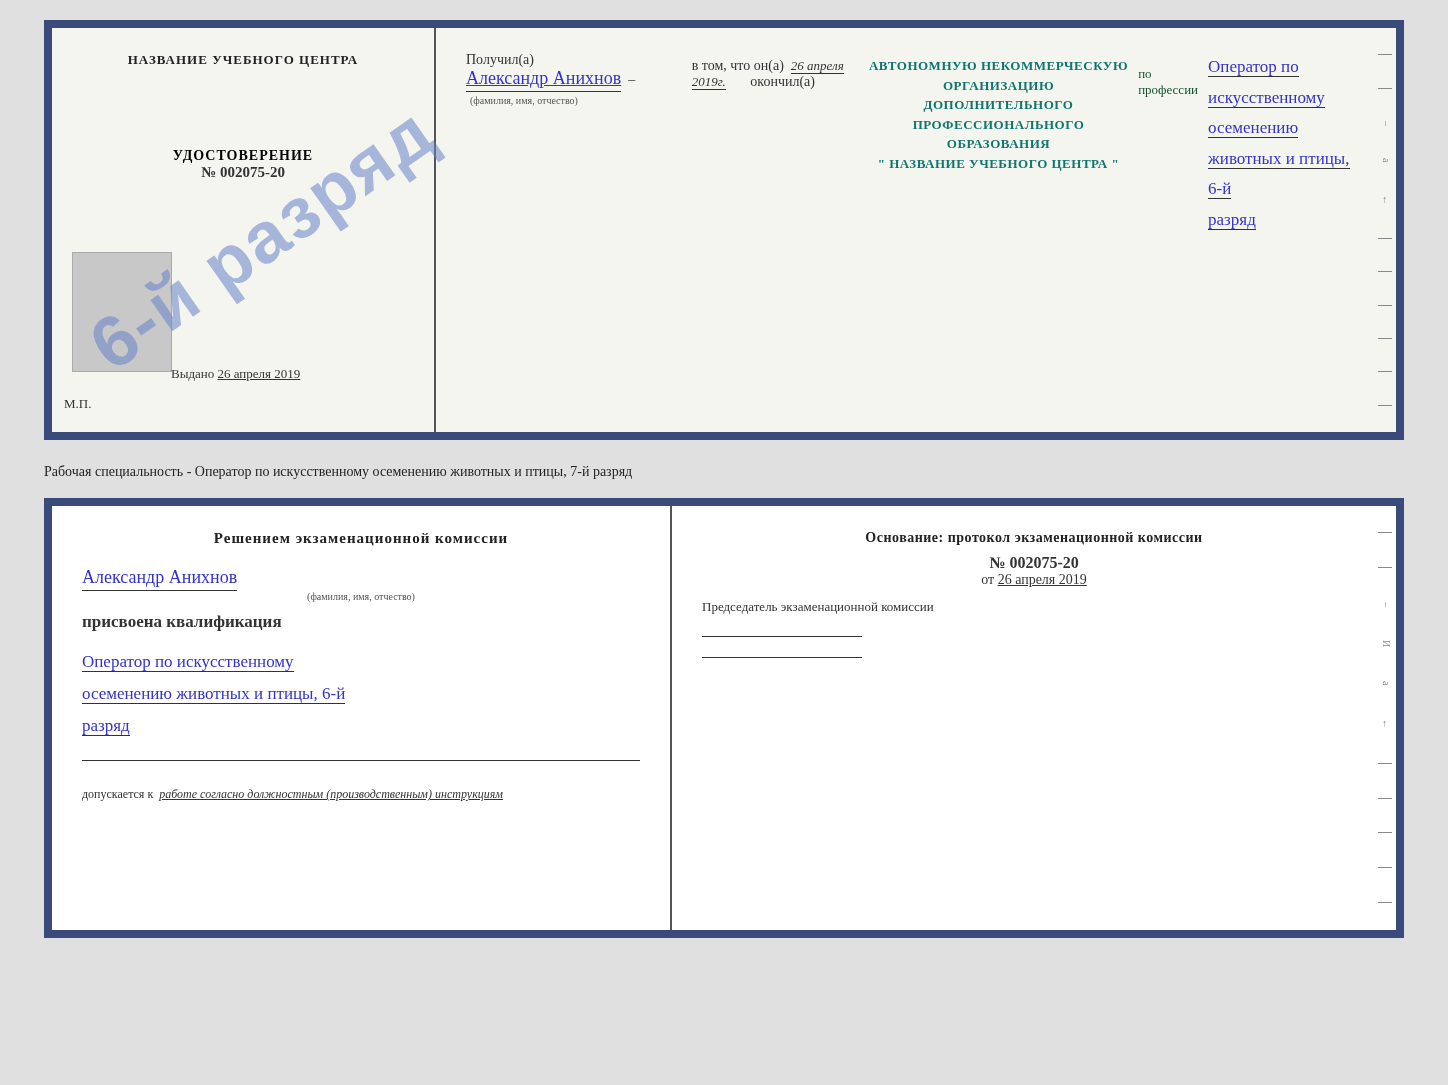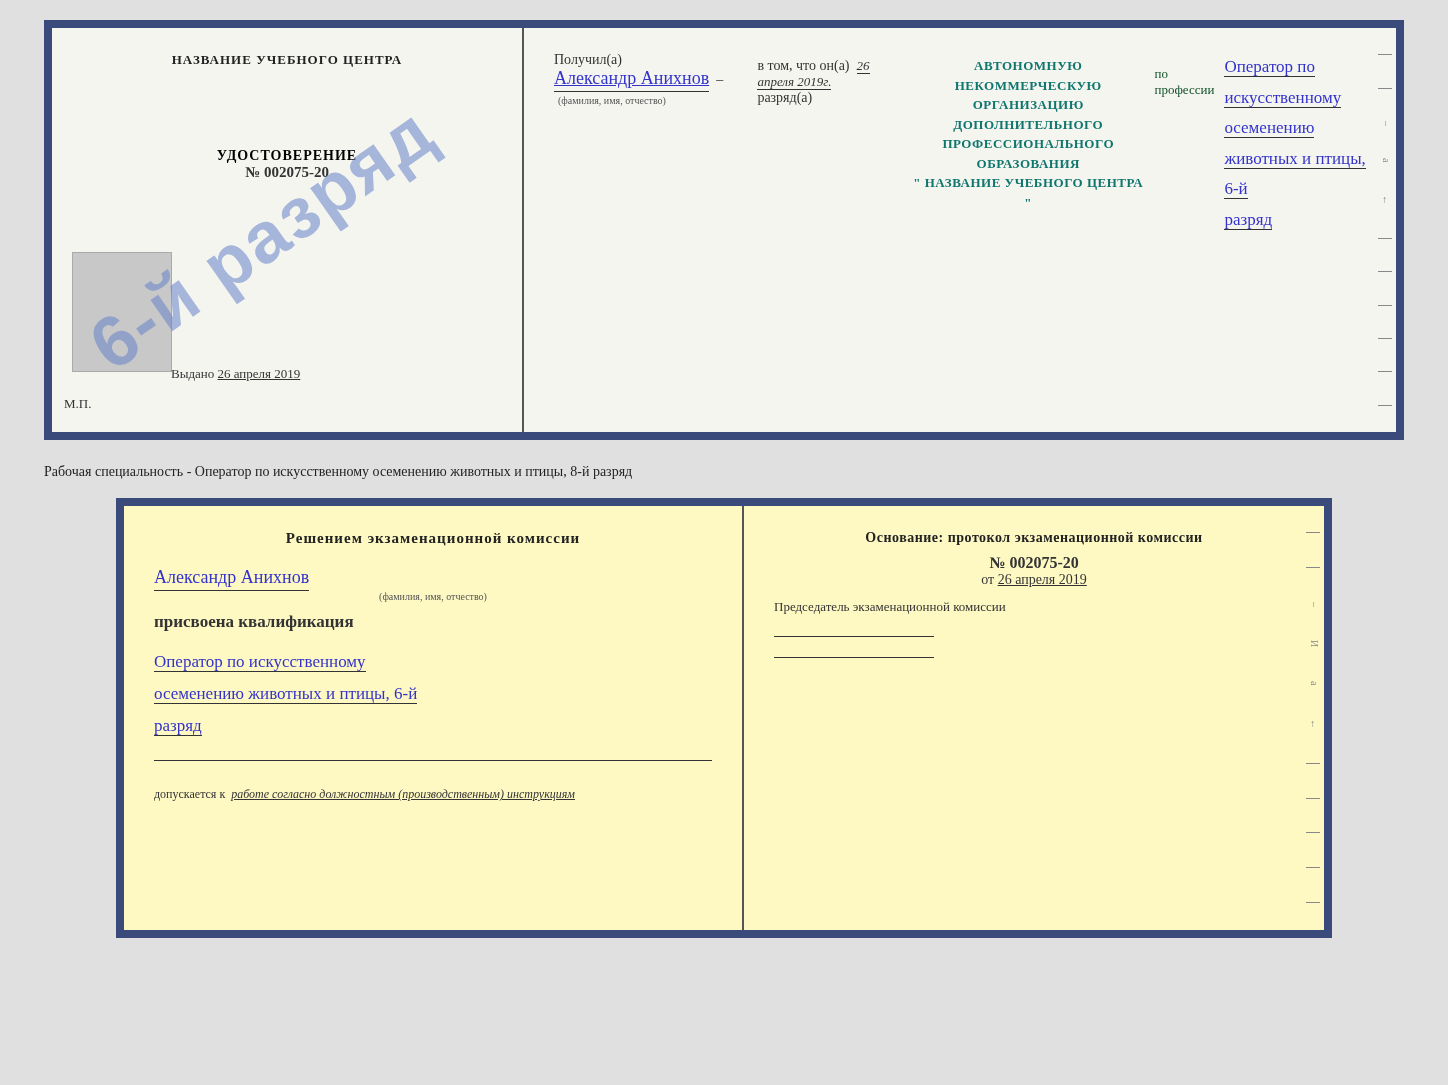--- a/index.html
+++ b/index.html
@@ -20,21 +20,21 @@
       display: flex;
       width: 1360px;
       height: 420px;
       background: #f5f5f0;
       border: 8px solid #3a4a7a;
       position: relative;
       overflow: hidden;
     }
 
     .cert-left {
-      width: 472px;
+      width: 384px;
       border-right: 2px solid #555;
       display: flex;
       flex-direction: column;
       align-items: center;
       justify-content: flex-start;
       padding: 24px 20px 20px 20px;
       position: relative;
     }
 
     .cert-right {
@@ -167,23 +167,23 @@
       width: 1360px;
       font-size: 14px;
       color: #222;
       line-height: 1.4;
       padding: 6px 0 0 0;
     }
 
     
     .certificate-bottom {
       display: flex;
-      width: 1216px;
+      width: 1360px;
       height: 440px;
-      background: #fef9c3;
+      background: #ffffff;
       border: 8px solid #3a4a7a;
       position: relative;
       overflow: hidden;
     }
 
     .cert-bottom-left {
       width: 620px;
       border-right: 2px solid #555;
       padding: 24px 30px 20px 30px;
       display: flex;
@@ -355,21 +355,21 @@
       <span>Получил(a)</span>&nbsp;
       <span class="poluchil-name">Александр Анихнов</span>
       &nbsp;–
       <span style="font-size:10px;color:#555;margin-left:4px;">(фамилия, имя, отчество)</span>
     </div>
 
     <div style="font-size:14px;color:#333;margin-top:6px;">
       <span>в том, что он(а)</span>&nbsp;
       <span class="vtom-date">26 апреля 2019г.</span>
       &nbsp;&nbsp;&nbsp;&nbsp;&nbsp;
-      <span>разряд(а)</span>
+      <span>окончил(а)</span>
     </div>
 
     <div class="org-block">
       <div>АВТОНОМНУЮ НЕКОММЕРЧЕСКУЮ ОРГАНИЗАЦИЮ</div>
       <div>ДОПОЛНИТЕЛЬНОГО ПРОФЕССИОНАЛЬНОГО ОБРАЗОВАНИЯ</div>
       <div>"   НАЗВАНИЕ УЧЕБНОГО ЦЕНТРА   "</div>
     </div>
 
     <div class="po-professii">по профессии</div>
 
@@ -388,21 +388,21 @@
       <div class="edge-line"></div>
       <div class="edge-line"></div>
       <div class="edge-line"></div>
       <div class="edge-line"></div>
       <div class="edge-line"></div>
       <div class="edge-line"></div>
     </div>
   </div>
 </div>
 
-<div class="separator-text">Рабочая специальность - Оператор по искусственному осеменению животных и птицы, 8-й разряд</div>
+<div class="separator-text">Рабочая специальность - Оператор по искусственному осеменению животных и птицы, 7-й разряд</div>
 
 <div class="certificate-bottom">
 
   <div class="cert-bottom-left">
     <div class="reshenie-title">Решением экзаменационной комиссии</div>
 
     <div>
       <span class="name-cursive">Александр Анихнов</span>
       <span class="small-subtitle">(фамилия, имя, отчество)</span>
     </div>

